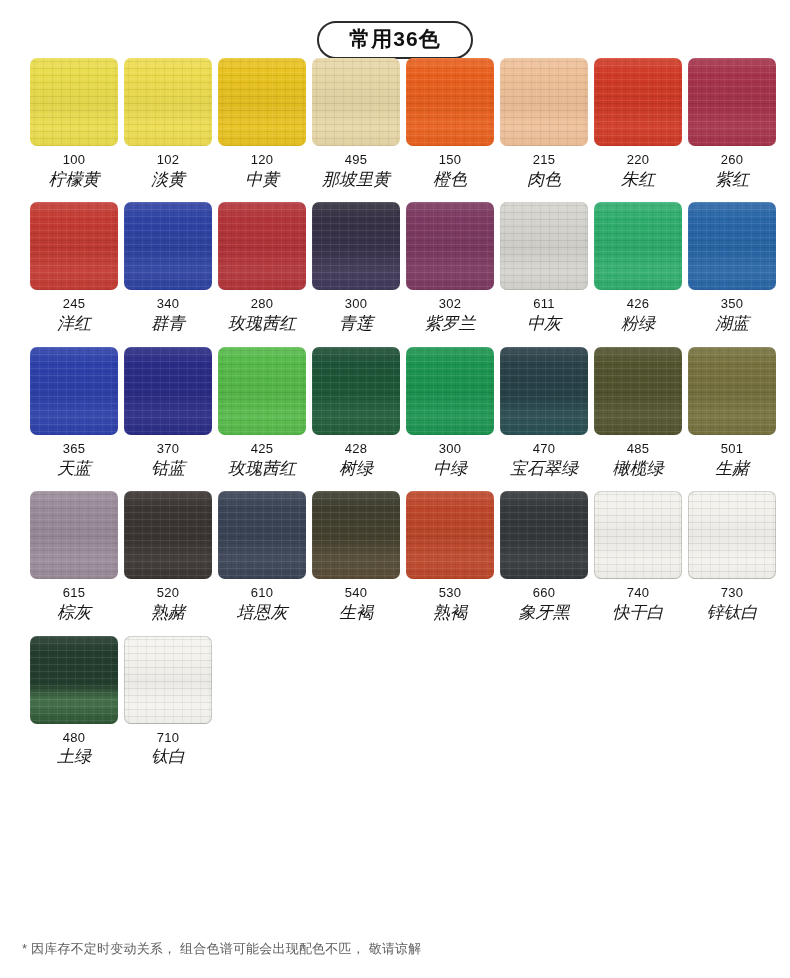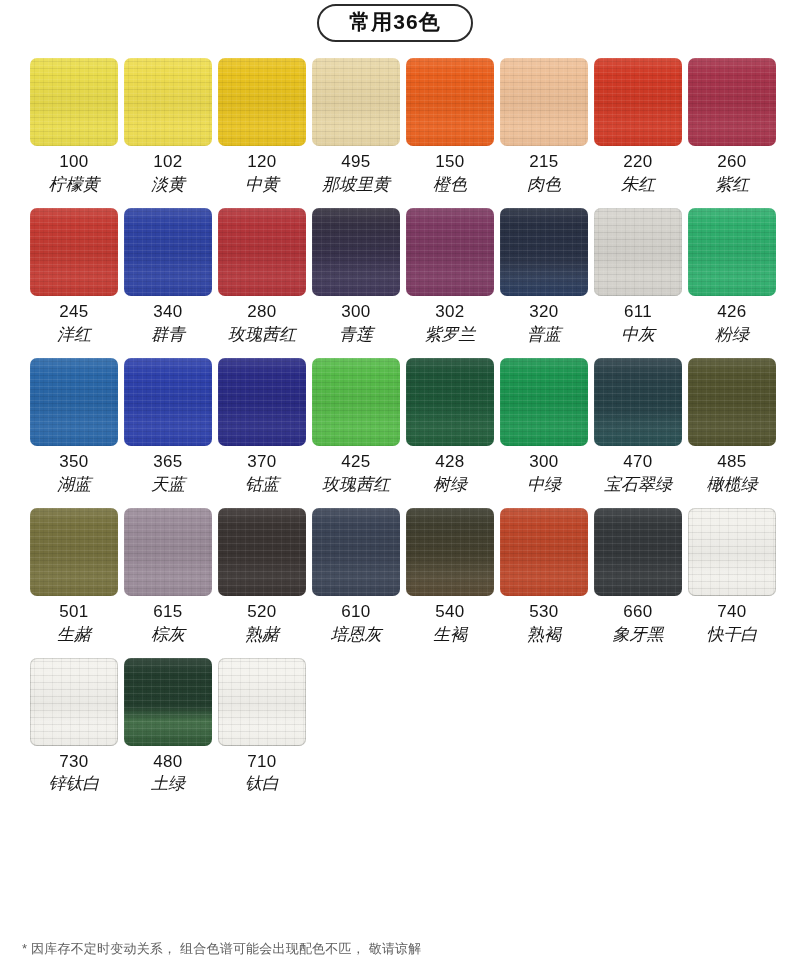--- a/index.html
+++ b/index.html
@@ -13,22 +13,22 @@
     font-family: "Liberation Sans", "DejaVu Sans", sans-serif;
     color: #1a1a1a;
     overflow: hidden;
     position: relative;
   }
 
   
   .header-wrap {
     display: flex;
     justify-content: center;
-    align-items: flex-end;
-    padding-top: 33px;
+    align-items: flex-start;
+    padding-top: 21px;
     height: 42px;
     box-sizing: border-box;
   }
   .title-pill {
     border: 2px solid #2b2b2b;
     border-radius: 999px;
     padding: 4px 30px 6px 30px;
     font-size: 21px;
     font-weight: 700;
     letter-spacing: 1px;
@@ -108,21 +108,21 @@
         rgba(0,0,0,0.03) 100%);
     pointer-events: none;
   }
 
   .labels {
     text-align: center;
     width: 88px;
     padding-top: 5px;
   }
   .code {
-    font-size: 17px;
+    font-size: 13px;
     font-weight: 400;
     color: #161616;
     line-height: 1.35;
     letter-spacing: 0.3px;
   }
   .cname {
     font-size: 17px;
     font-weight: 400;
     color: #161616;
     line-height: 1.35;
@@ -234,27 +234,20 @@
       </div>
     </div>
     <div class="cell">
       <div class="chip" style="background-color: rgb(125, 58, 98);"></div>
       <div class="labels">
         <div class="code">302</div>
         <div class="cname">紫罗兰</div>
       </div>
     </div>
     <div class="cell">
-      <div class="chip" style="background-color: rgb(42, 50, 72); background-image: linear-gradient(rgb(39, 46, 64) 0%, rgb(43, 52, 73) 60%, rgb(44, 63, 98) 100%);"></div>
-      <div class="labels">
-        <div class="code">320</div>
-        <div class="cname">普蓝</div>
-      </div>
-    </div>
-    <div class="cell">
       <div class="chip light-edge" style="background-color: rgb(213, 211, 205);"></div>
       <div class="labels">
         <div class="code">611</div>
         <div class="cname">中灰</div>
       </div>
     </div>
     <div class="cell">
       <div class="chip" style="background-color: rgb(47, 174, 109);"></div>
       <div class="labels">
         <div class="code">426</div>

